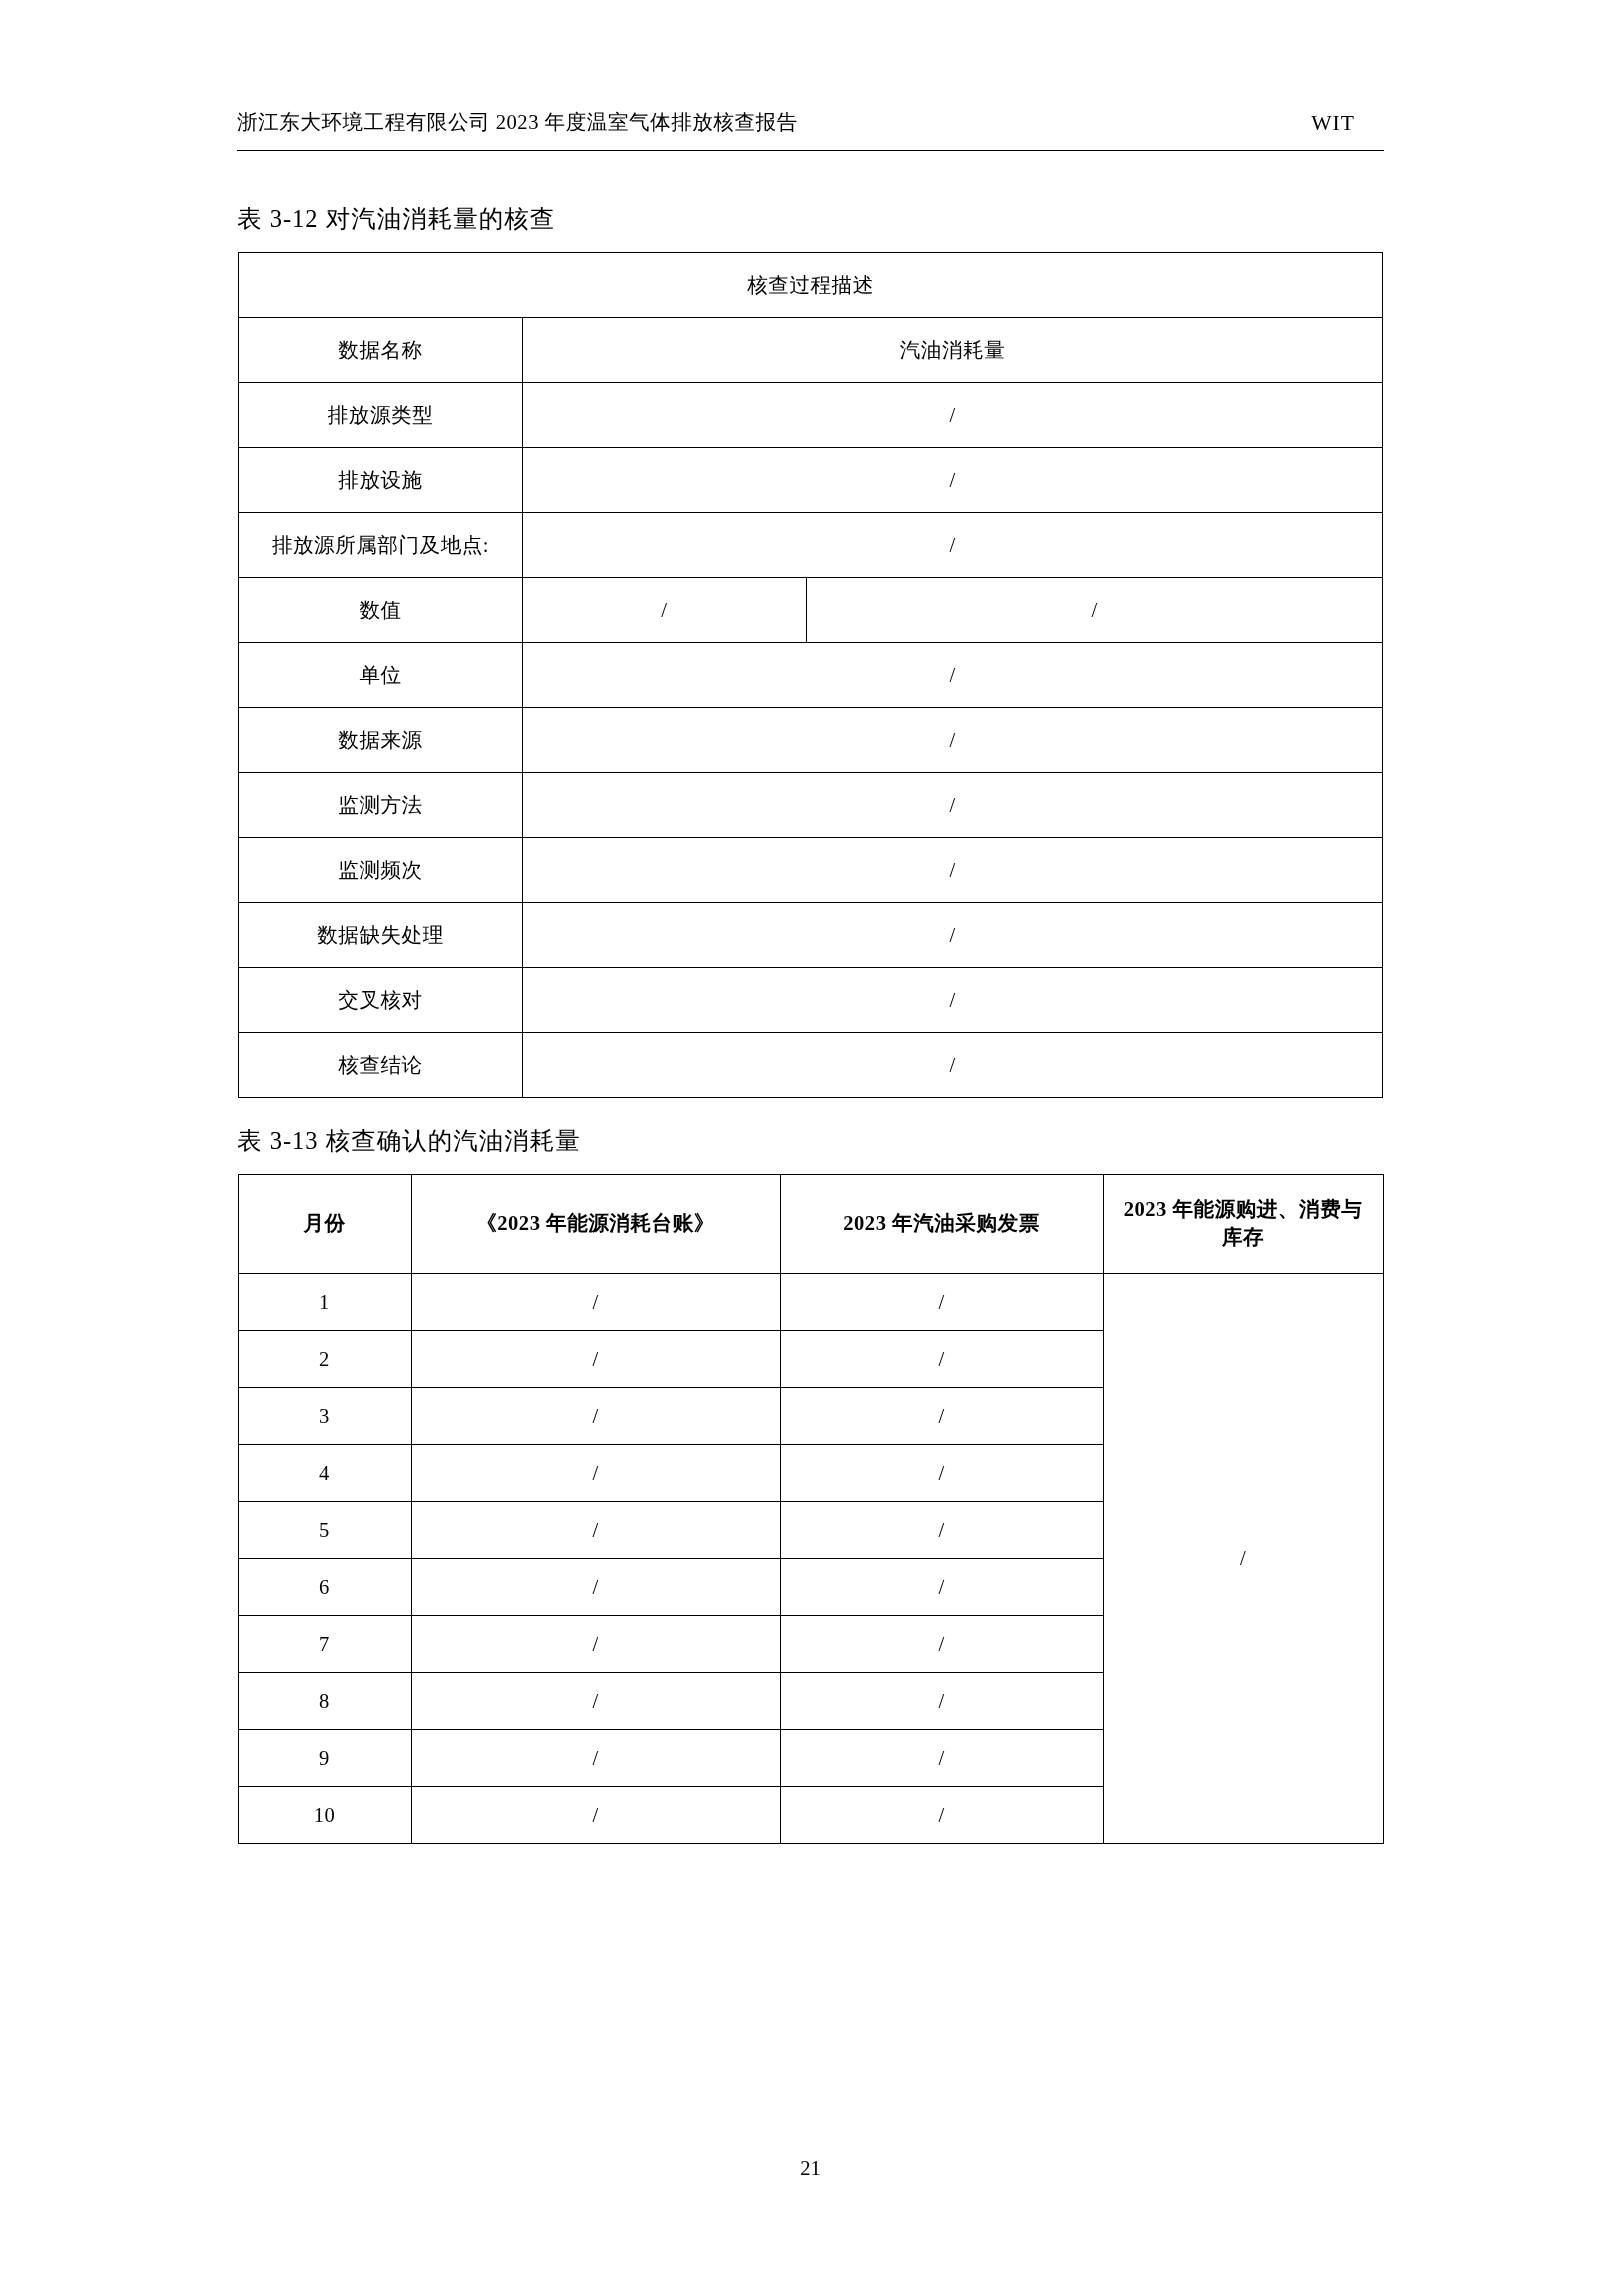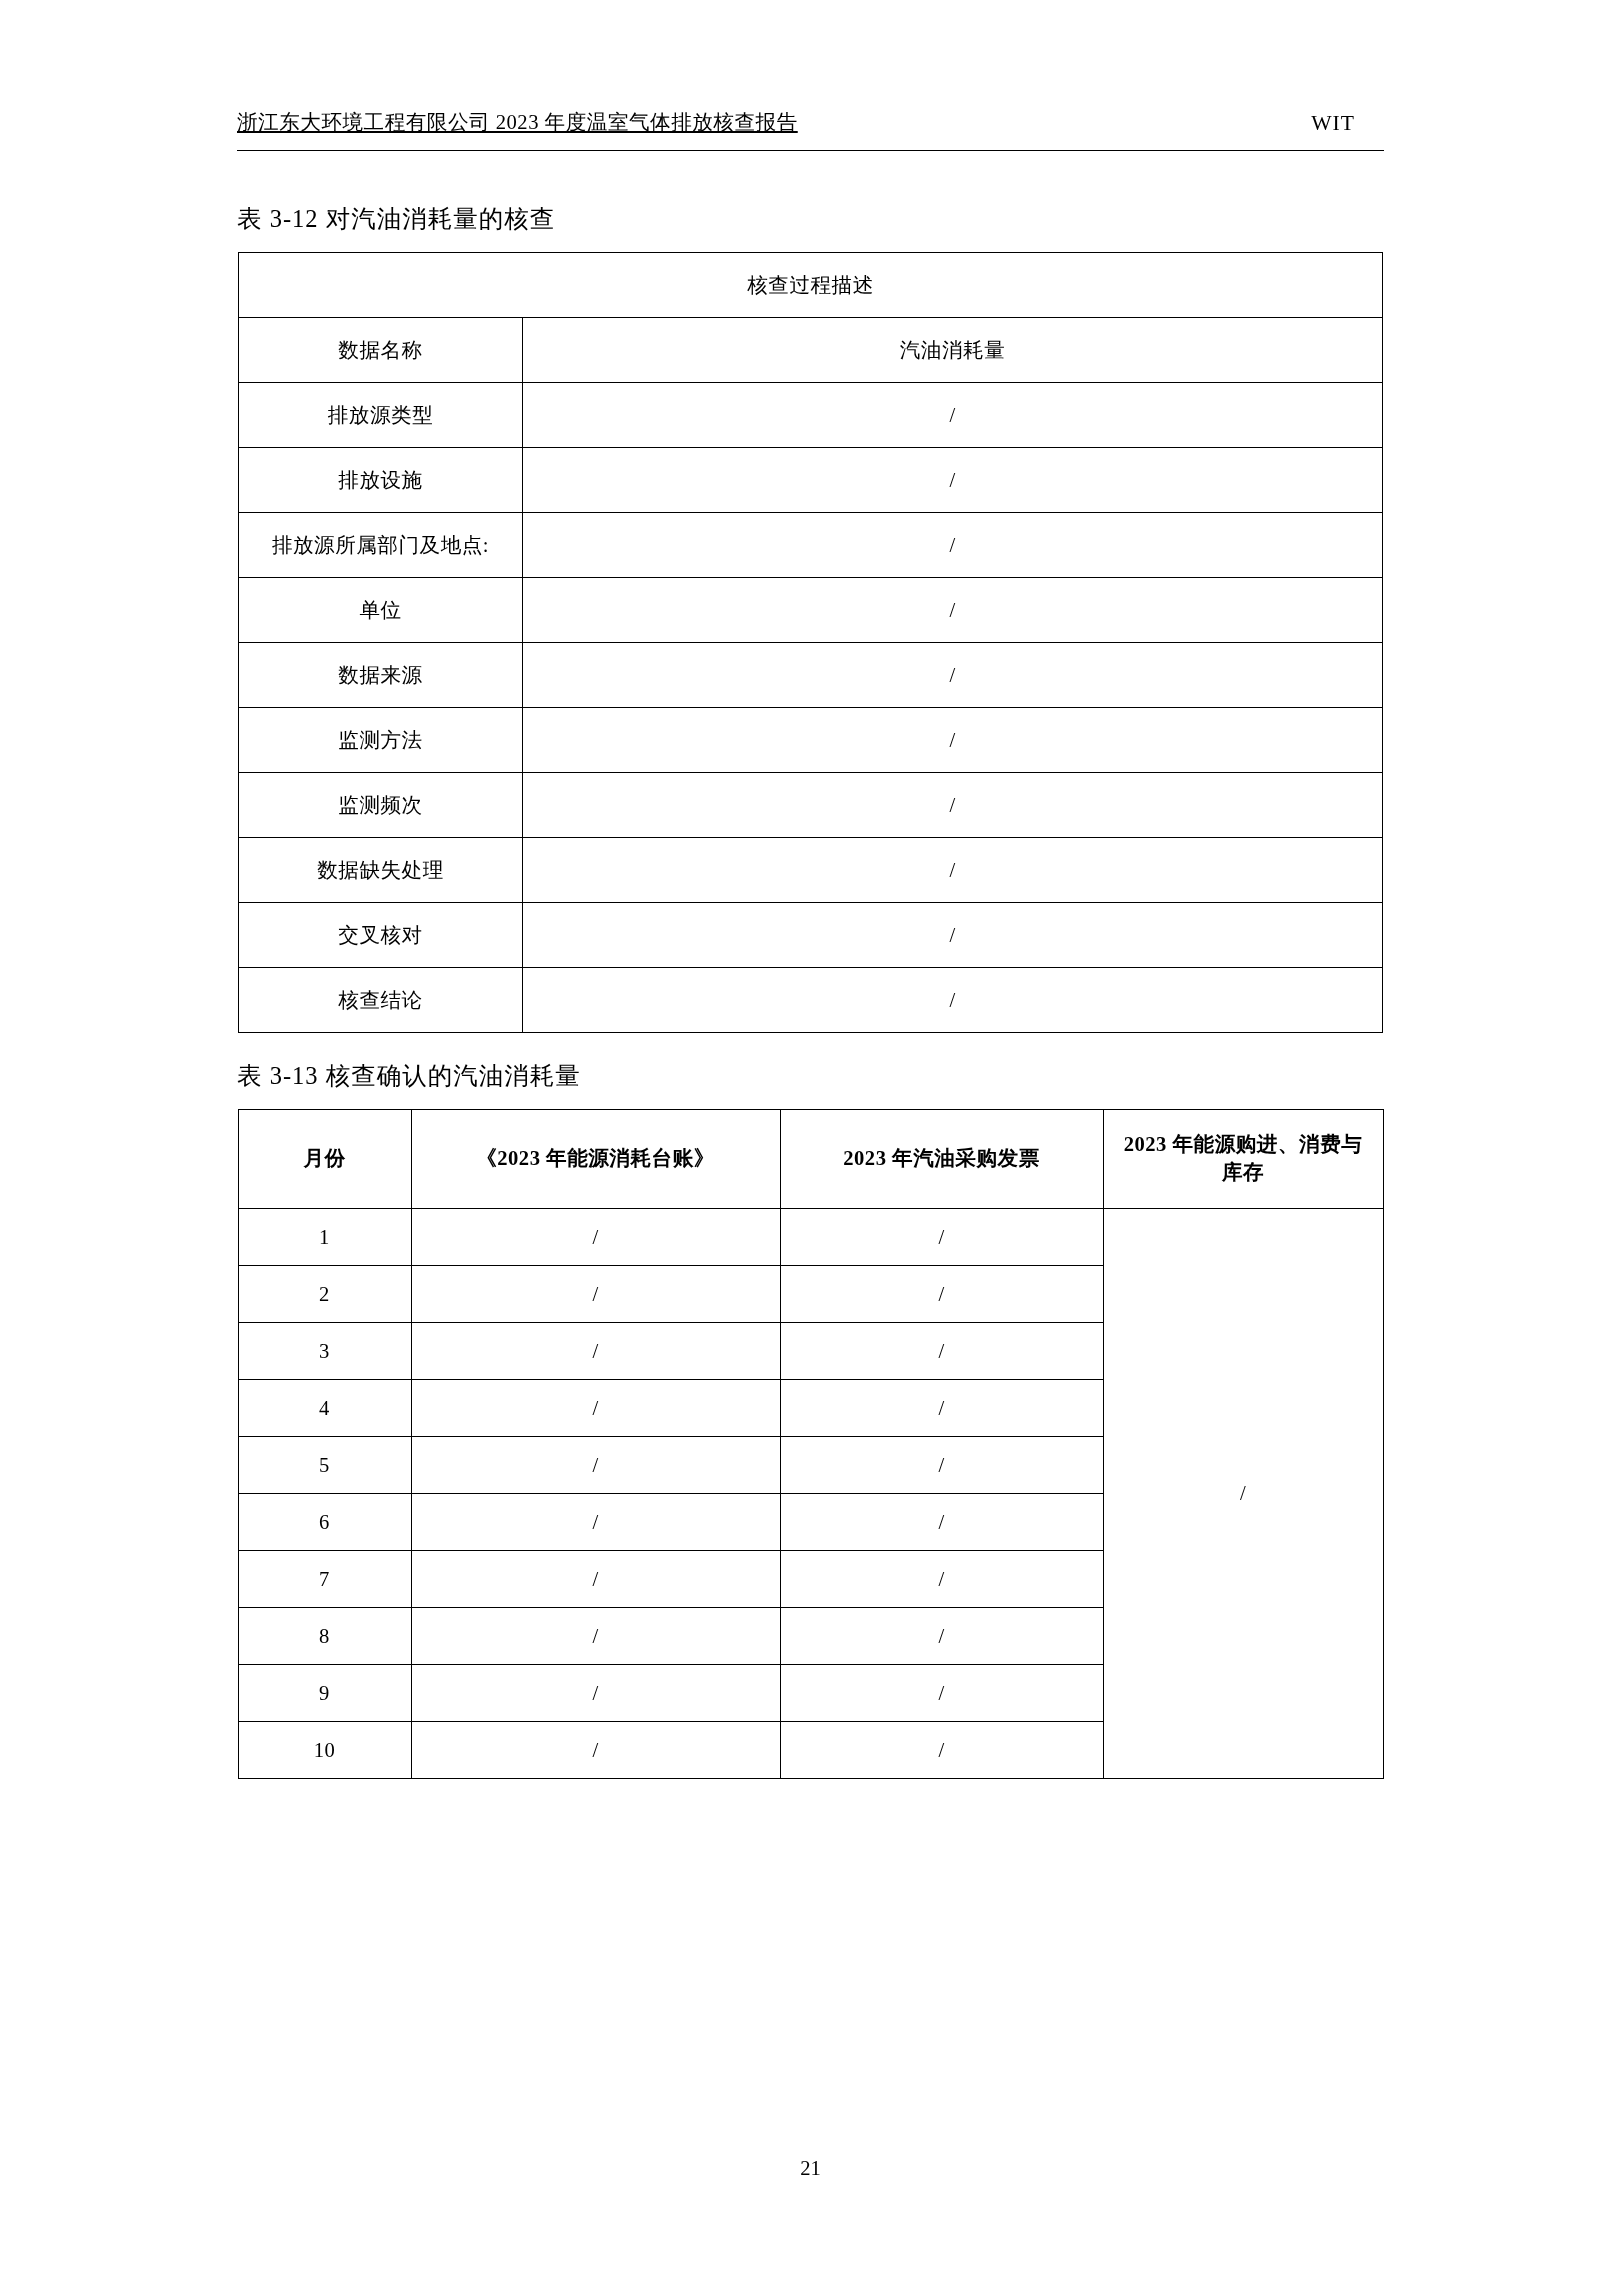--- a/index.html
+++ b/index.html
@@ -29,21 +29,20 @@
     top: 108px;
     display: flex;
     align-items: flex-end;
     justify-content: space-between;
     border-bottom: 1.5px solid #000;
     padding-bottom: 13.7px;
   }
   .header-title {
     font-size: 20.6px;
     letter-spacing: 0.5px;
-    text-decoration: underline;
   }
   .header-right {
     font-size: 21.6px;
     letter-spacing: 1px;
     padding-right: 29px;
   }
   
   .content {
     position: absolute;
     left: 237px;
@@ -140,20 +139,25 @@
           <td>排放源类型</td>
           <td colspan="2">/</td>
         </tr>
         <tr>
           <td>排放设施</td>
           <td colspan="2">/</td>
         </tr>
         <tr>
           <td>排放源所属部门及地点:</td>
           <td colspan="2">/</td>
+        </tr>
+        <tr>
+          <td>数值</td>
+          <td class="left-val">/</td>
+          <td class="left-val">/</td>
         </tr>
         <tr>
           <td>单位</td>
           <td colspan="2">/</td>
         </tr>
         <tr>
           <td>数据来源</td>
           <td colspan="2" class="left-val">/</td>
         </tr>
         <tr>

